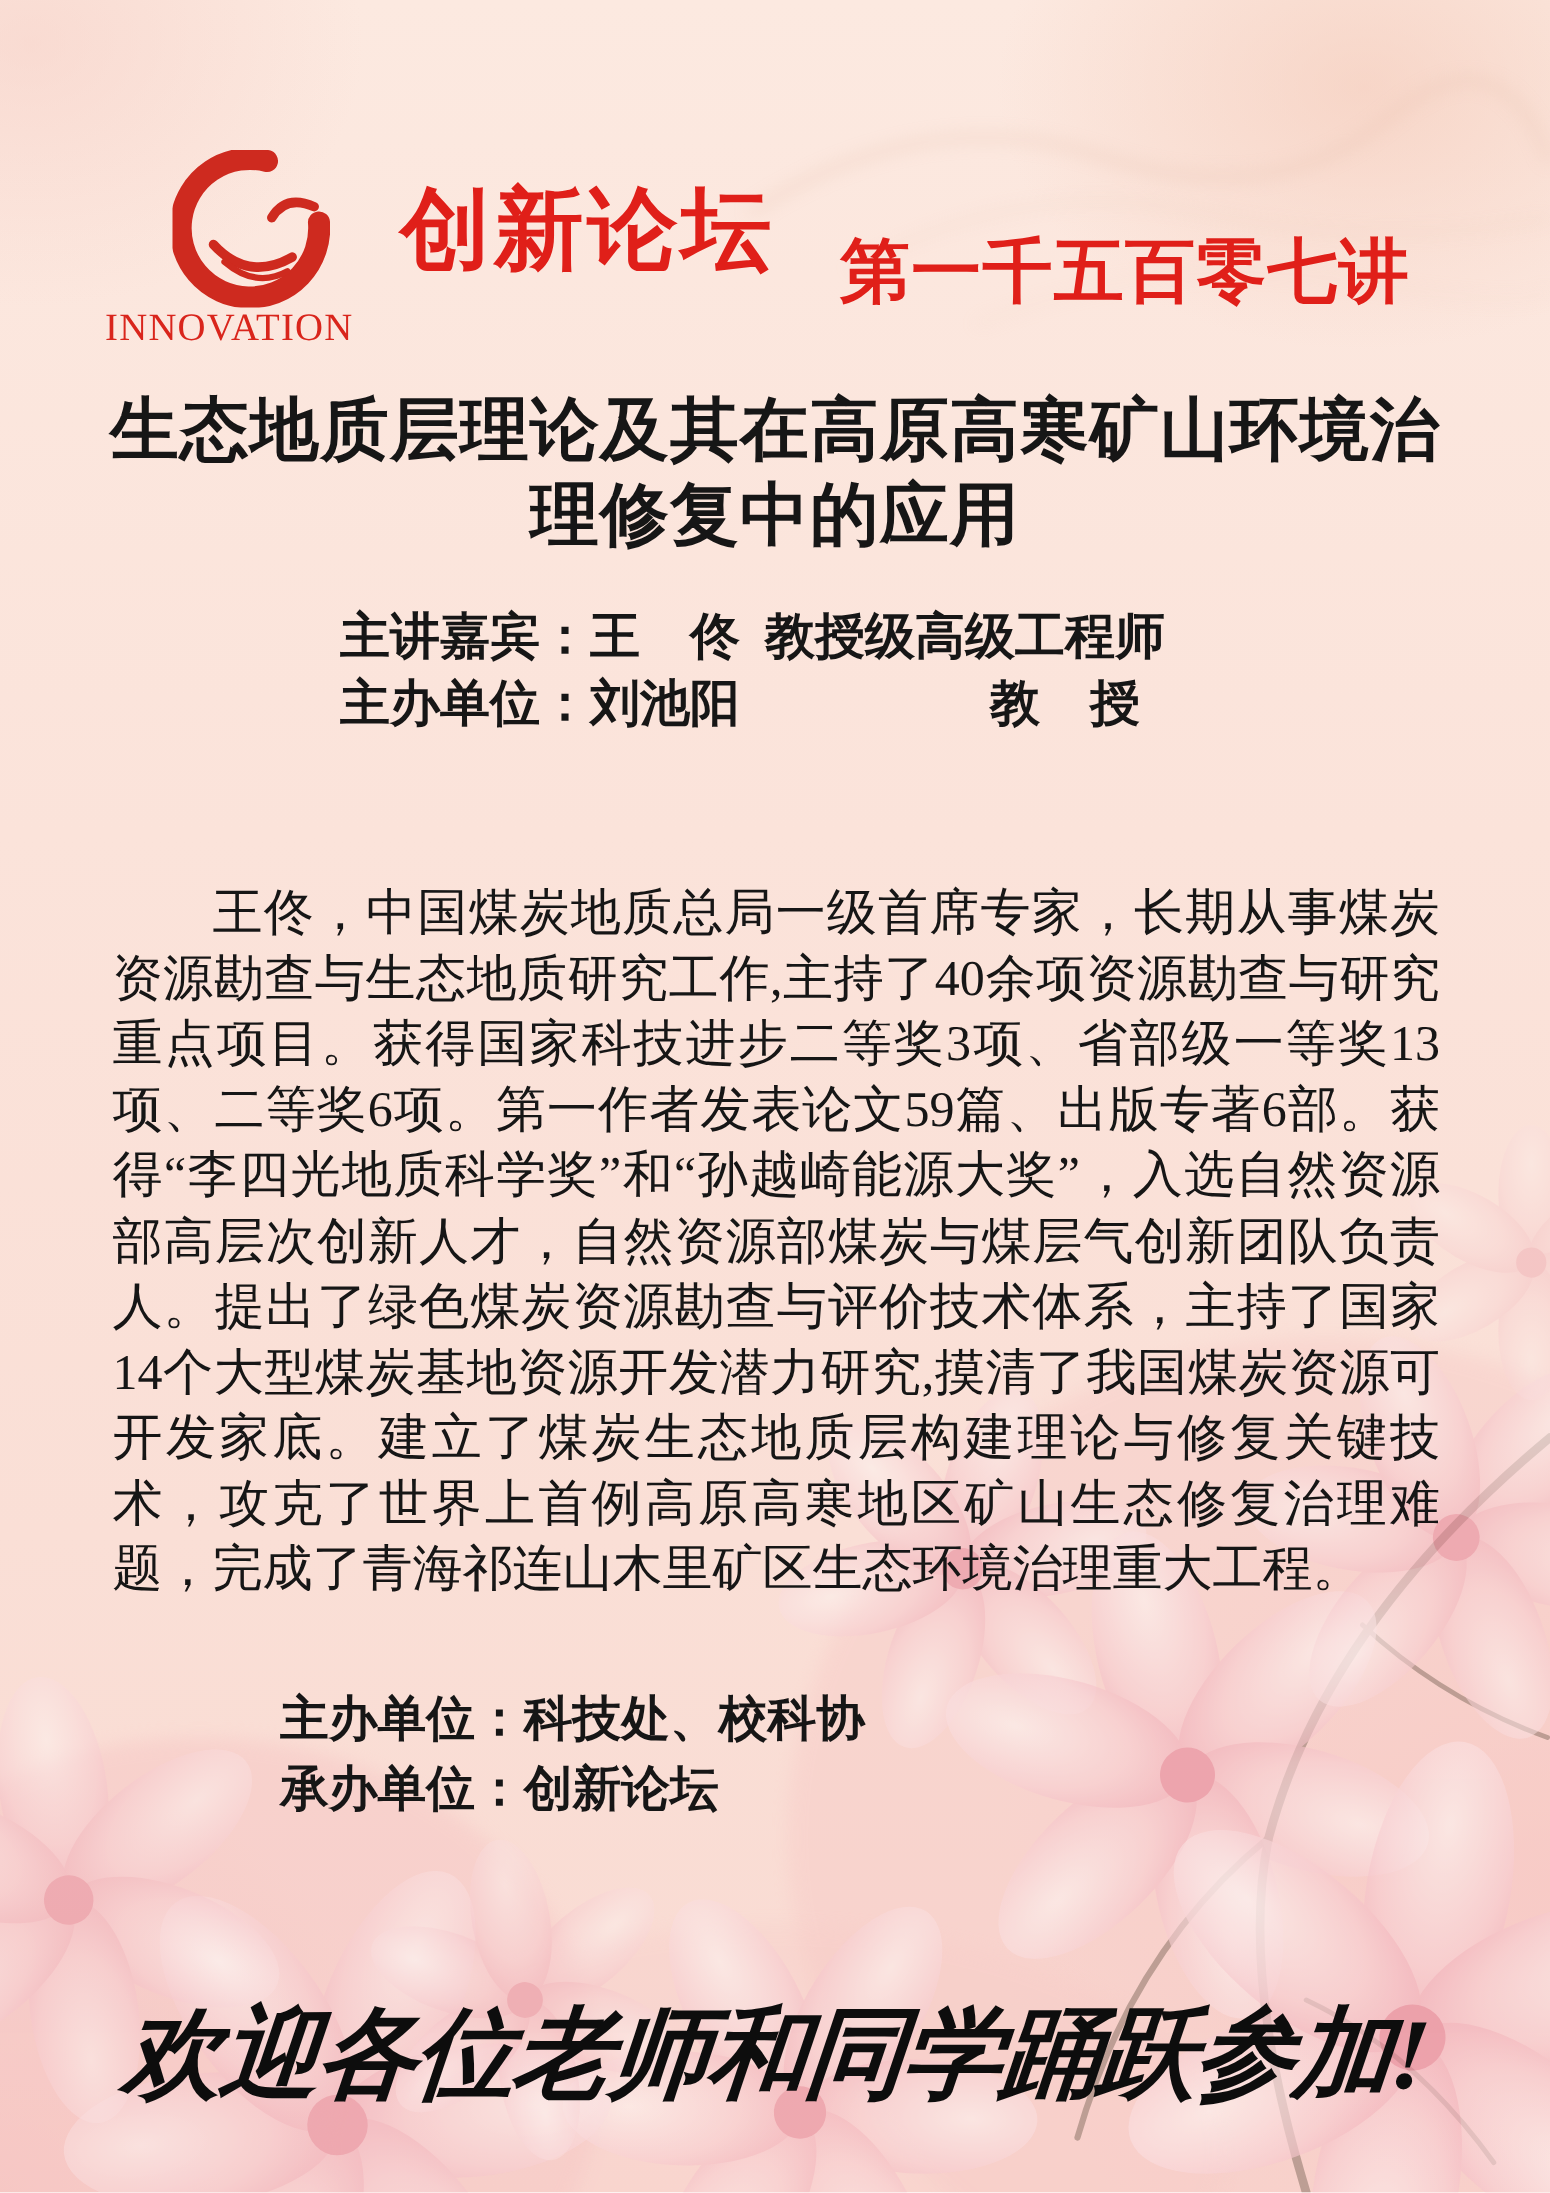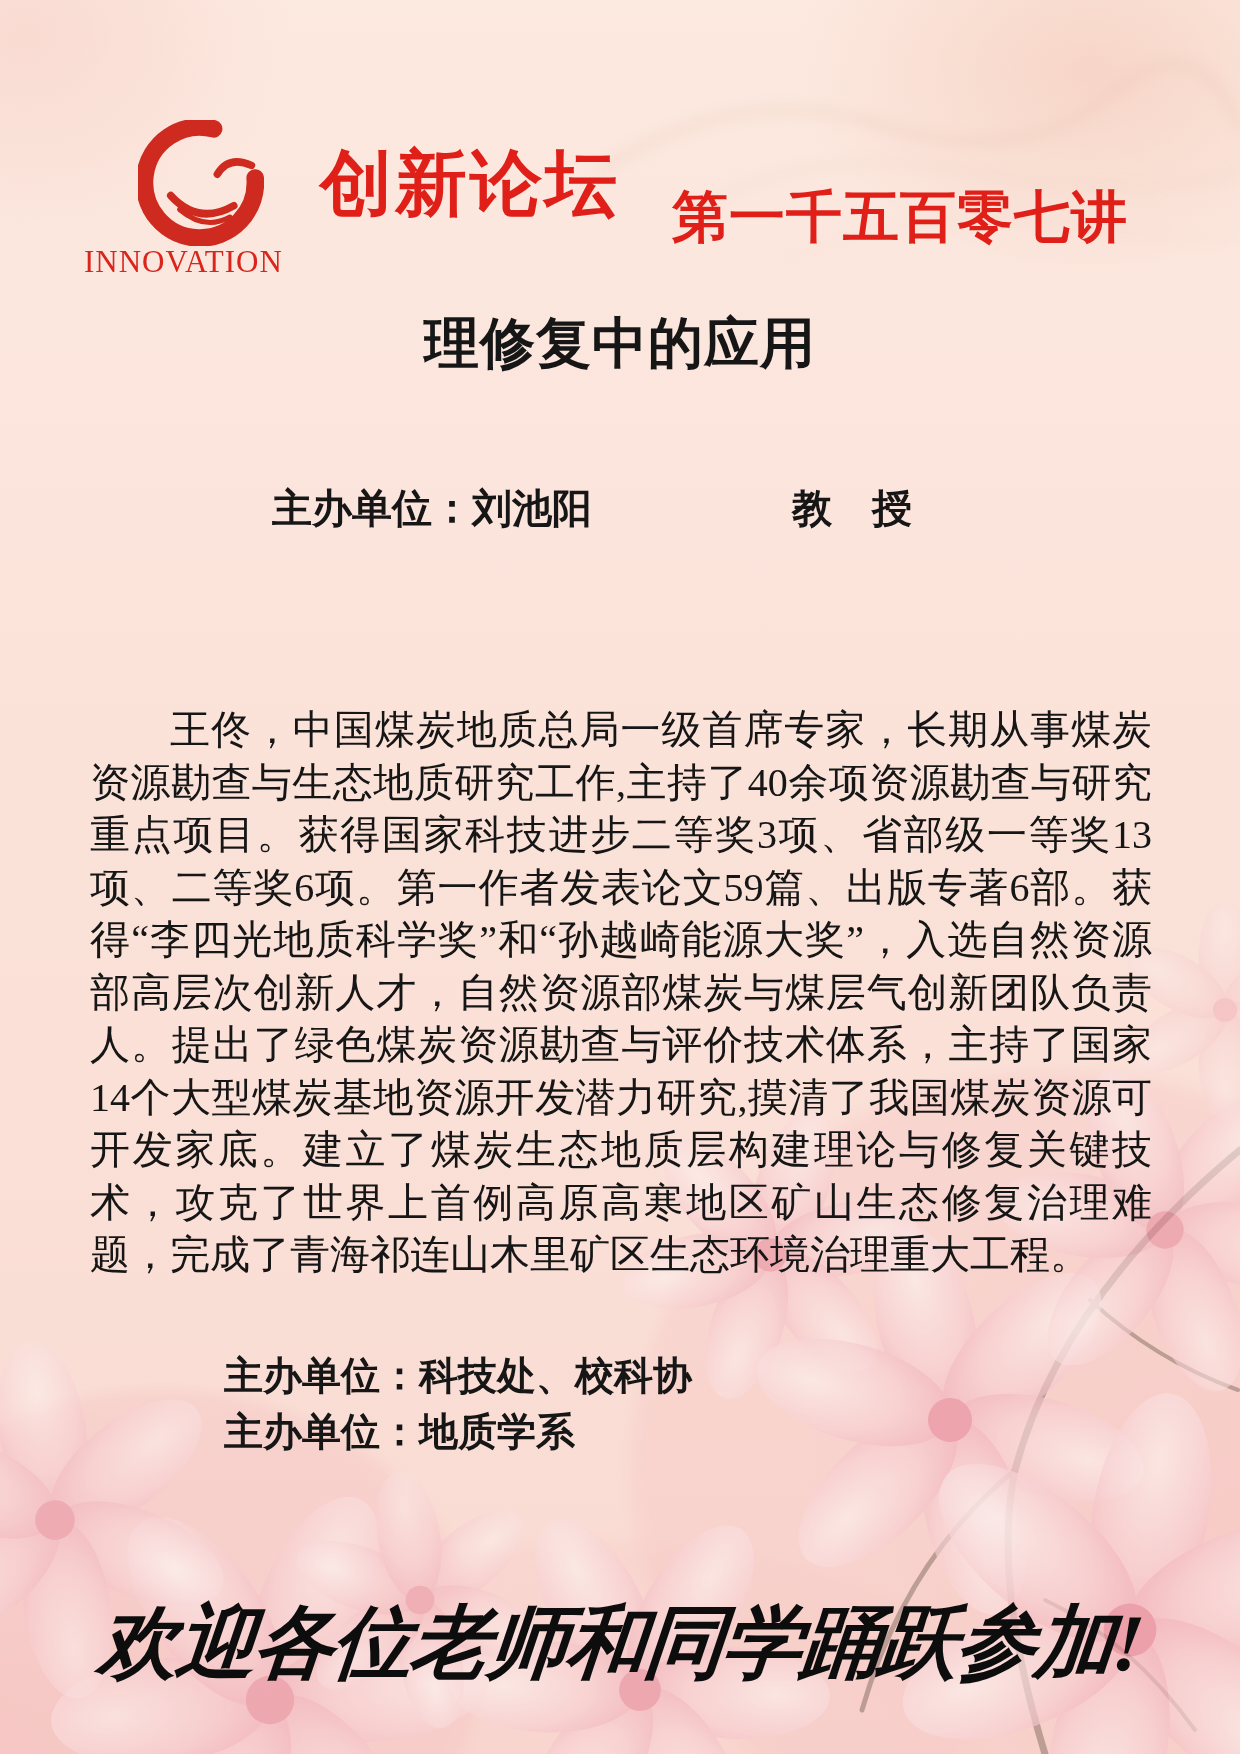--- a/index.html
+++ b/index.html
@@ -132,29 +132,31 @@
     <path d="M90 36 Q72 28 63 43" fill="none" stroke="#ce2a1f" stroke-width="6" stroke-linecap="round"></path>
     <path d="M26 60 Q48 84 76 68" fill="none" stroke="#ce2a1f" stroke-width="6" stroke-linecap="round"></path>
     <path d="M33 71 Q53 88 73 77" fill="none" stroke="#ce2a1f" stroke-width="4" stroke-linecap="round"></path>
   </svg>
   <div class="logo-word">INNOVATION</div>
 
   <h1 class="forum-title">创新论坛</h1>
   <div class="session-number">第一千五百零七讲</div>
 
   <div class="lecture-title">
+    <div>生态地质层理论及其在高原高寒矿山环境治</div>
     <div>理修复中的应用</div>
   </div>
 
   <div class="people">
+    <div>主讲嘉宾：王　佟  教授级高级工程师</div>
     <div>主办单位：刘池阳　　　　　教　授</div>
   </div>
 
   <p class="bio">王佟，中国煤炭地质总局一级首席专家，长期从事煤炭资源勘查与生态地质研究工作,主持了40余项资源勘查与研究重点项目。获得国家科技进步二等奖3项、省部级一等奖13项、二等奖6项。第一作者发表论文59篇、出版专著6部。获得“李四光地质科学奖”和“孙越崎能源大奖”，入选自然资源部高层次创新人才，自然资源部煤炭与煤层气创新团队负责人。提出了绿色煤炭资源勘查与评价技术体系，主持了国家14个大型煤炭基地资源开发潜力研究,摸清了我国煤炭资源可开发家底。建立了煤炭生态地质层构建理论与修复关键技术，攻克了世界上首例高原高寒地区矿山生态修复治理难题，完成了青海祁连山木里矿区生态环境治理重大工程。</p>
 
   <div class="details">
     <div>主办单位：科技处、校科协</div>
-    <div>主办单位：地质学系</div>
+    <div>承办单位：创新论坛</div>
   </div>
 
   <div class="footer-welcome">欢迎各位老师和同学踊跃参加!</div>
 
 </div>
 
 </body></html>

